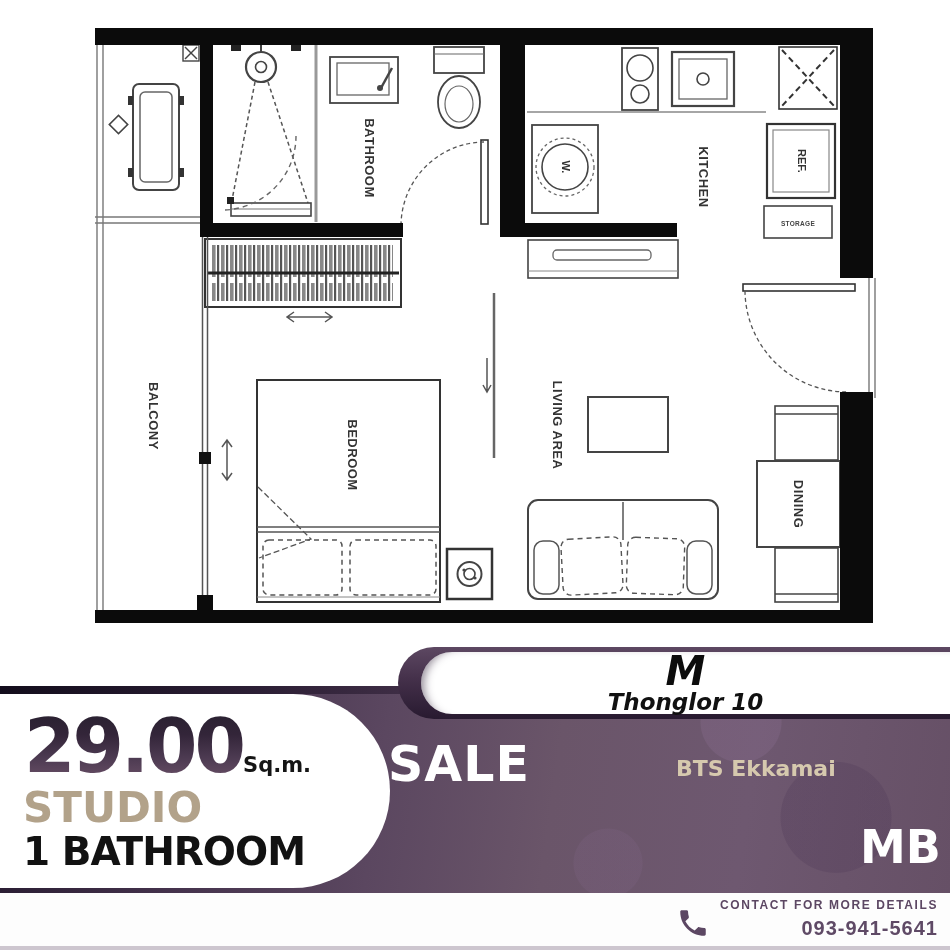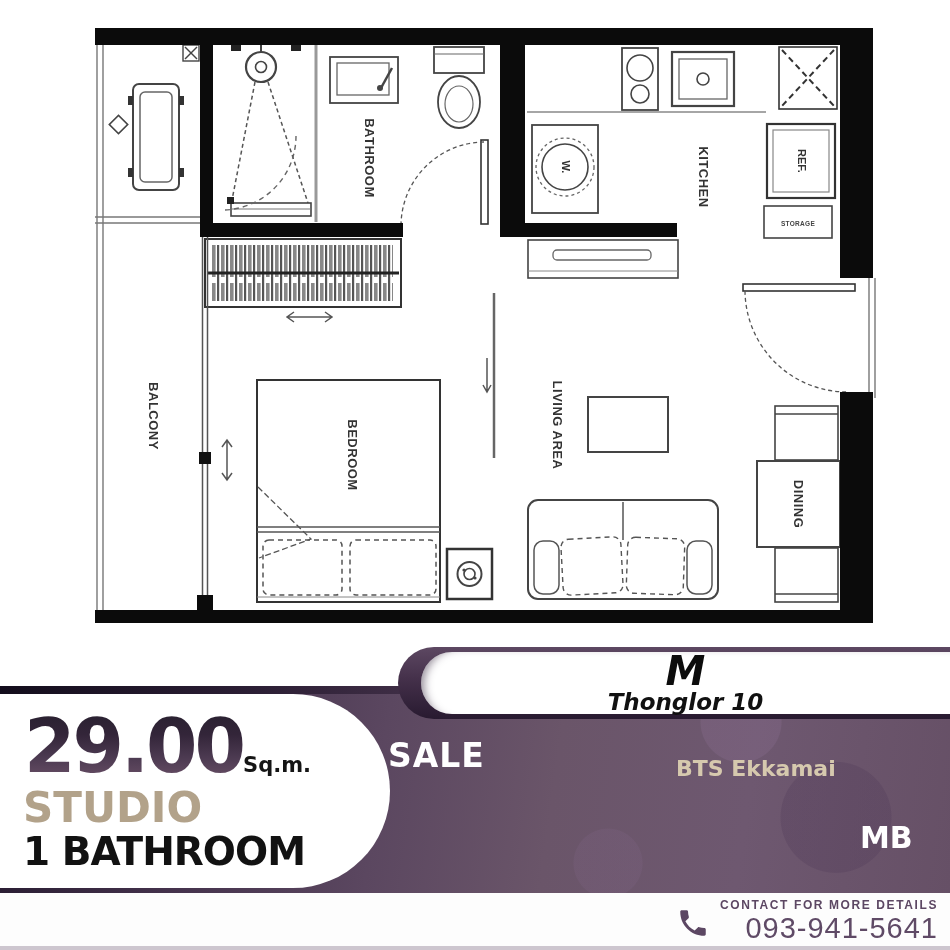--- a/index.html
+++ b/index.html
@@ -35,44 +35,44 @@
     letter-spacing:-3px;line-height:76px;
     background:linear-gradient(180deg,#27202e 0%,#332539 35%,#4c3a51 65%,#6d5269 100%);
     -webkit-background-clip:text;background-clip:text;color:transparent;-webkit-text-fill-color:transparent;}
   .area-unit{font-family:"DejaVu Sans",sans-serif;font-weight:700;font-size:21px;color:#151515;}
   .unit-type{position:absolute;left:23px;top:787px;font-family:"DejaVu Sans",sans-serif;
     font-weight:700;font-size:42px;line-height:42px;color:#b2a28a;letter-spacing:0px;}
   .bathroom{position:absolute;left:23px;top:831px;font-family:"DejaVu Sans",sans-serif;
     font-weight:700;font-size:39px;line-height:42px;color:#121212;letter-spacing:-1px;}
 
   .sale-label{position:absolute;left:388px;top:736px;font-family:"DejaVu Sans",sans-serif;
-    font-weight:700;font-size:33px;color:#ffffff;letter-spacing:1px;}
+    font-weight:700;font-size:49px;color:#ffffff;letter-spacing:1px;}
   .station{position:absolute;left:676px;top:756px;font-family:"DejaVu Sans",sans-serif;
     font-weight:700;font-size:22px;color:#d6c9ae;text-align:right;}
   .price{position:absolute;left:440px;top:792px;font-family:"DejaVu Sans",sans-serif;
     font-weight:700;font-size:80px;line-height:80px;letter-spacing:-3px;
     background:linear-gradient(180deg,#f4efe3 0%,#fdfbf4 22%,#d8cdb4 48%,#a2957a 75%,#8c8067 100%);
     -webkit-background-clip:text;background-clip:text;color:transparent;-webkit-text-fill-color:transparent;
     filter:drop-shadow(2px 3px 1px rgba(30,20,35,.35));}
   .currency{position:absolute;left:860px;top:820px;font-family:"DejaVu Sans",sans-serif;
-    font-weight:700;font-size:30px;color:#ffffff;}
+    font-weight:700;font-size:46px;color:#ffffff;}
 
   
   .footer{position:absolute;left:0;top:893px;width:950px;height:57px;background:#fdfdfd;
     border-bottom:4px solid #cdc6cf;box-sizing:border-box;}
   .logo{position:absolute;left:26px;top:897px;width:210px;text-align:center;color:#342440;}
   .logo .brand{font-family:"Liberation Sans",sans-serif;font-weight:700;font-size:22px;
     letter-spacing:8px;line-height:15px;margin-left:8px;}
   .logo .brand-sub{font-family:"Liberation Sans",sans-serif;font-weight:700;font-size:7px;
     letter-spacing:4.5px;line-height:9px;margin-left:4px;}
   .contact{position:absolute;right:12px;top:897px;display:flex;align-items:center;}
   .contact-text{text-align:right;}
   .contact-label{font-family:"Liberation Sans",sans-serif;font-weight:700;font-size:12px;
     letter-spacing:1.6px;color:#5c4763;line-height:16px;}
-  .contact-phone{font-family:"Liberation Sans",sans-serif;font-weight:400;font-size:29px;
+  .contact-phone{font-family:"Liberation Sans",sans-serif;font-weight:700;font-size:20px;
     letter-spacing:1px;color:#5f4a66;line-height:30px;}
   .phone-icon{margin-right:10px;margin-top:6px;}
 
   
   .lbl{font-family:"Liberation Sans",sans-serif;font-weight:700;fill:#333;font-size:13px;letter-spacing:.5px;}
   .lbl-sm{font-family:"Liberation Sans",sans-serif;font-weight:700;fill:#333;font-size:11px;}
   .lbl-xs{font-family:"Liberation Sans",sans-serif;font-weight:700;fill:#444;font-size:6.5px;letter-spacing:.3px;}
 </style>
 </head>
 <body>

